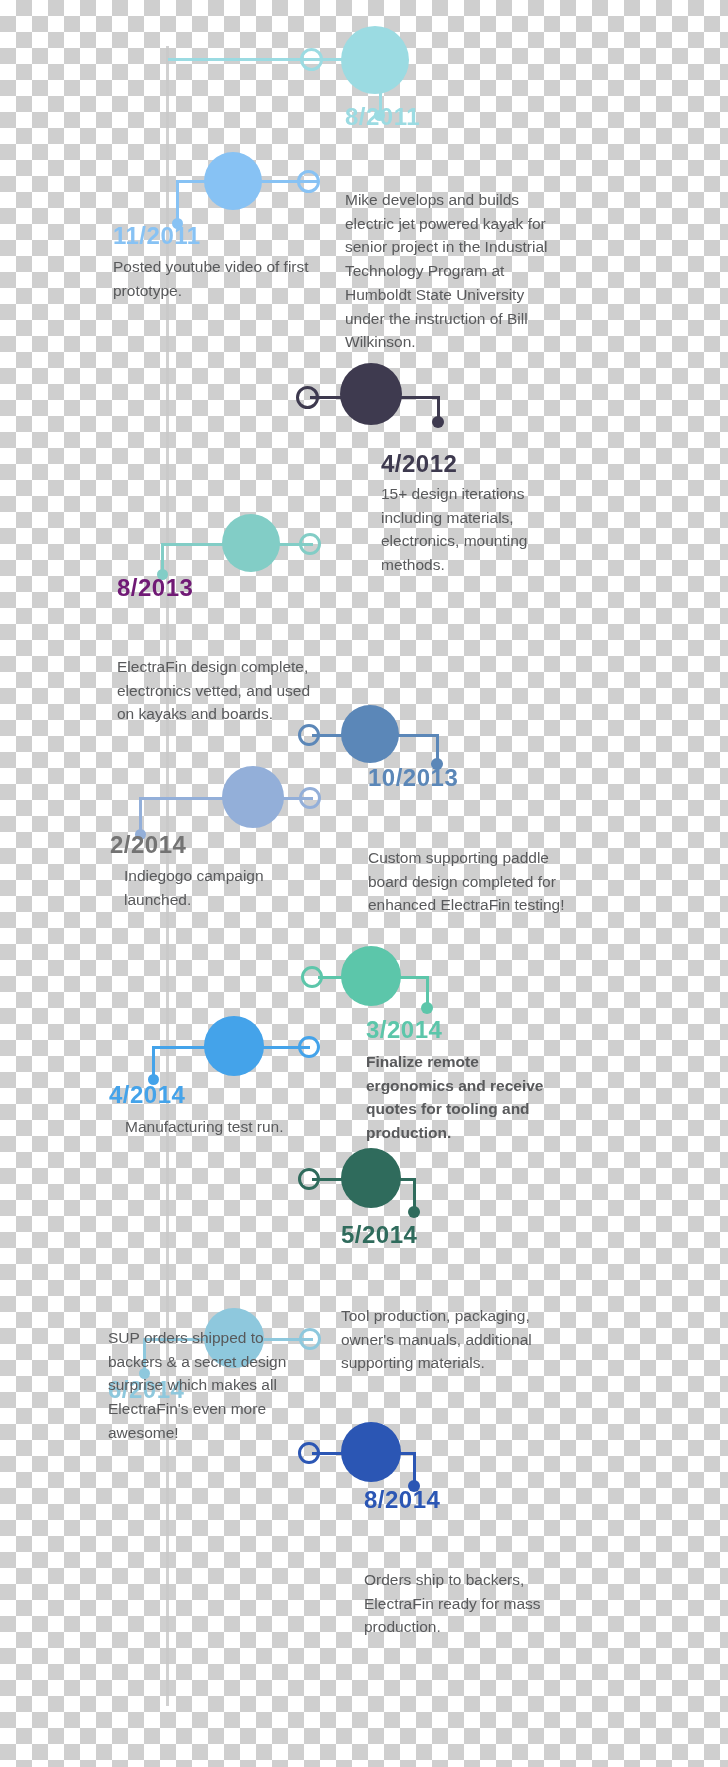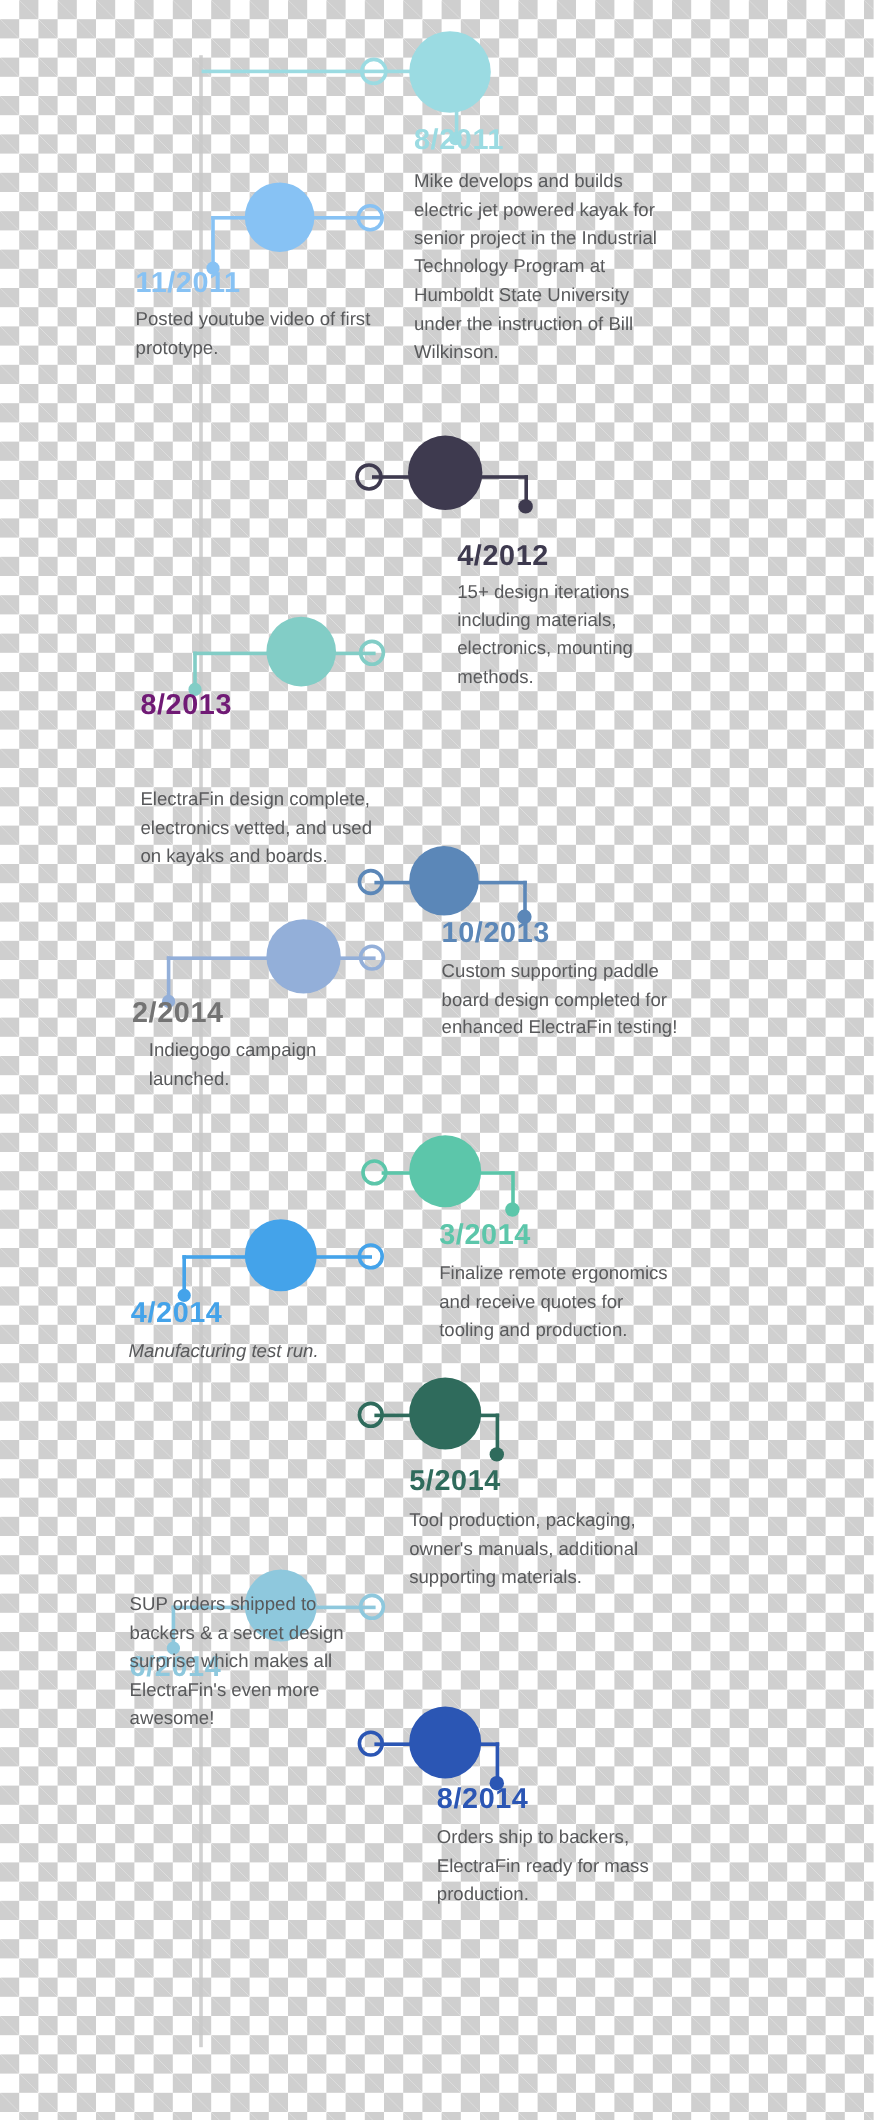--- a/index.html
+++ b/index.html
@@ -60,21 +60,21 @@
     white-space:nowrap;
     line-height:1;
   }
   .desc{
     position:absolute;
     font-size:15.5px;
     line-height:1.53;
     color:#58595b;
     width:200px;
   }
-  .desc.wide{width:205px;}
+  .desc.wide{width:205px;margin-top:48px;}
 </style>
 </head>
 <body>
 
 <div class="stage">
 
   <div class="spine"></div>
 
   <div class="entry">
     <div class="connector" style="left:168px;top:58px;width:176px;background:#9bdbe2;"></div>
@@ -136,31 +136,31 @@
     <div class="desc" style="left:124px;top:864px;">Indiegogo campaign launched.</div>
   </div>
 
   <div class="entry">
     <div class="connector" style="left:318px;top:976px;width:110px;background:#5cc6aa;"></div>
     <div class="ring" style="left:301px;top:966px;width:22px;height:22px;border:3px solid #5cc6aa;"></div>
     <div class="bubble" style="left:341px;top:946px;width:60px;height:60px;background:#5cc6aa;"></div>
     <div class="drop-v" style="left:426px;top:976px;height:30px;background:#5cc6aa;"></div>
     <div class="dot" style="left:421px;top:1002px;width:12px;height:12px;background:#5cc6aa;"></div>
     <div class="date" style="left:366px;top:1018px;color:#5cc6aa;">3/2014</div>
-    <div class="desc" style="left:366px;top:1050px;">Finalize remote ergonomics and receive quotes for tooling and production.</div>
+    <div class="desc" style="left:366px;top:1050px;font-weight:bold;">Finalize remote ergonomics and receive quotes for tooling and production.</div>
   </div>
 
   <div class="entry">
     <div class="connector" style="left:152px;top:1046px;width:158px;background:#44a3ea;"></div>
     <div class="ring" style="left:298px;top:1036px;width:22px;height:22px;border:3px solid #44a3ea;"></div>
     <div class="bubble" style="left:204px;top:1016px;width:60px;height:60px;background:#44a3ea;"></div>
     <div class="drop-v" style="left:152px;top:1046px;height:32px;background:#44a3ea;"></div>
     <div class="dot" style="left:148px;top:1074px;width:11px;height:11px;background:#44a3ea;"></div>
     <div class="date" style="left:109px;top:1083px;color:#44a3ea;">4/2014</div>
-    <div class="desc" style="left:107px;top:1115px;font-style:italic;">Manufacturing test run.</div>
+    <div class="desc" style="left:125px;top:1115px;">Manufacturing test run.</div>
   </div>
 
   <div class="entry">
     <div class="connector" style="left:312px;top:1178px;width:104px;background:#2f6b5c;"></div>
     <div class="ring" style="left:298px;top:1168px;width:22px;height:22px;border:3px solid #2f6b5c;"></div>
     <div class="bubble" style="left:341px;top:1148px;width:60px;height:60px;background:#2f6b5c;"></div>
     <div class="drop-v" style="left:413px;top:1178px;height:32px;background:#2f6b5c;"></div>
     <div class="dot" style="left:408px;top:1206px;width:12px;height:12px;background:#2f6b5c;"></div>
     <div class="date" style="left:341px;top:1223px;color:#2f6b5c;">5/2014</div>
     <div class="desc wide" style="left:341px;top:1256px;">Tool production, packaging, owner's manuals, additional supporting materials.</div>

